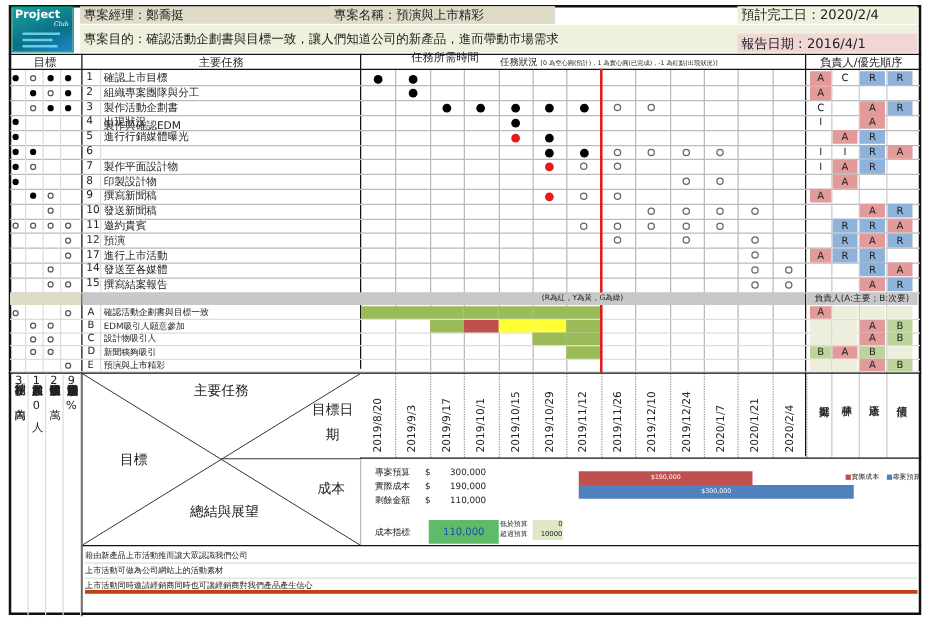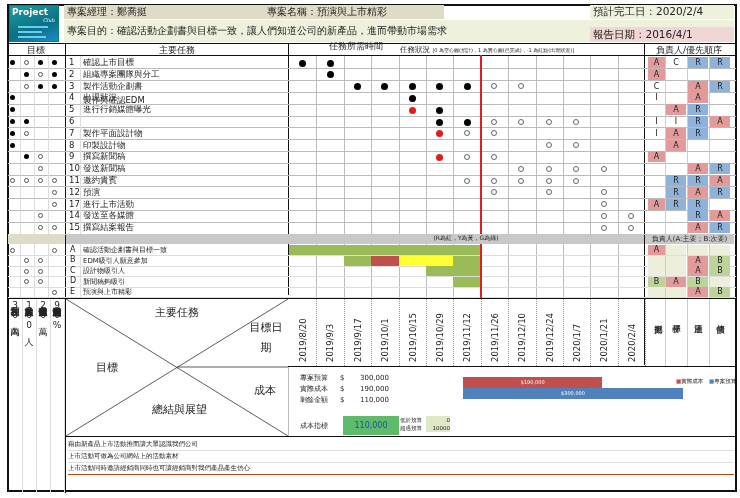--- a/index.html
+++ b/index.html
@@ -418,14 +418,14 @@
   <div class="abs" id="bar2" style="left: 0px; top: 13px; height: 11px; background: rgb(79, 129, 189); color: rgb(255, 255, 255); font-size: 5px; text-align: center; line-height: 11px; width: 220px;">$300,000</div>
   <div class="abs" style="left:213px;top:3px;font-size:5.5px;white-space:nowrap">
     <span style="color:#c0504d">■</span><span>實際成本</span>
     <span style="color:#4f81bd;margin-left:4px">■</span><span>專案預算</span>
   </div>
 </div>
 
 <div id="summary">
     <div class="abs" style="left:68px;top:439px;font-size:6.5px;width:666px;border-bottom:1px solid #ddd;height:12px;line-height:11px">藉由新產品上市活動推而讓大眾認識我們公司</div>
     <div class="abs" style="left:68px;top:451px;font-size:6.5px;width:666px;border-bottom:1px solid #ddd;height:12px;line-height:11px">上市活動可做為公司網站上的活動素材</div>
-    <div class="abs" style="left:68px;top:463px;font-size:6.5px;width:666px;border-bottom:1px solid #c2410c;height:12px;line-height:11px">上市活動同時邀請經銷商同時也可讓經銷商對我們產品產生信心</div>
+    <div class="abs" style="left:68px;top:463px;font-size:6.5px;width:666px;border-bottom:3px solid #c2410c;height:12px;line-height:11px">上市活動同時邀請經銷商同時也可讓經銷商對我們產品產生信心</div>
   </div>
 
 </body></html>

